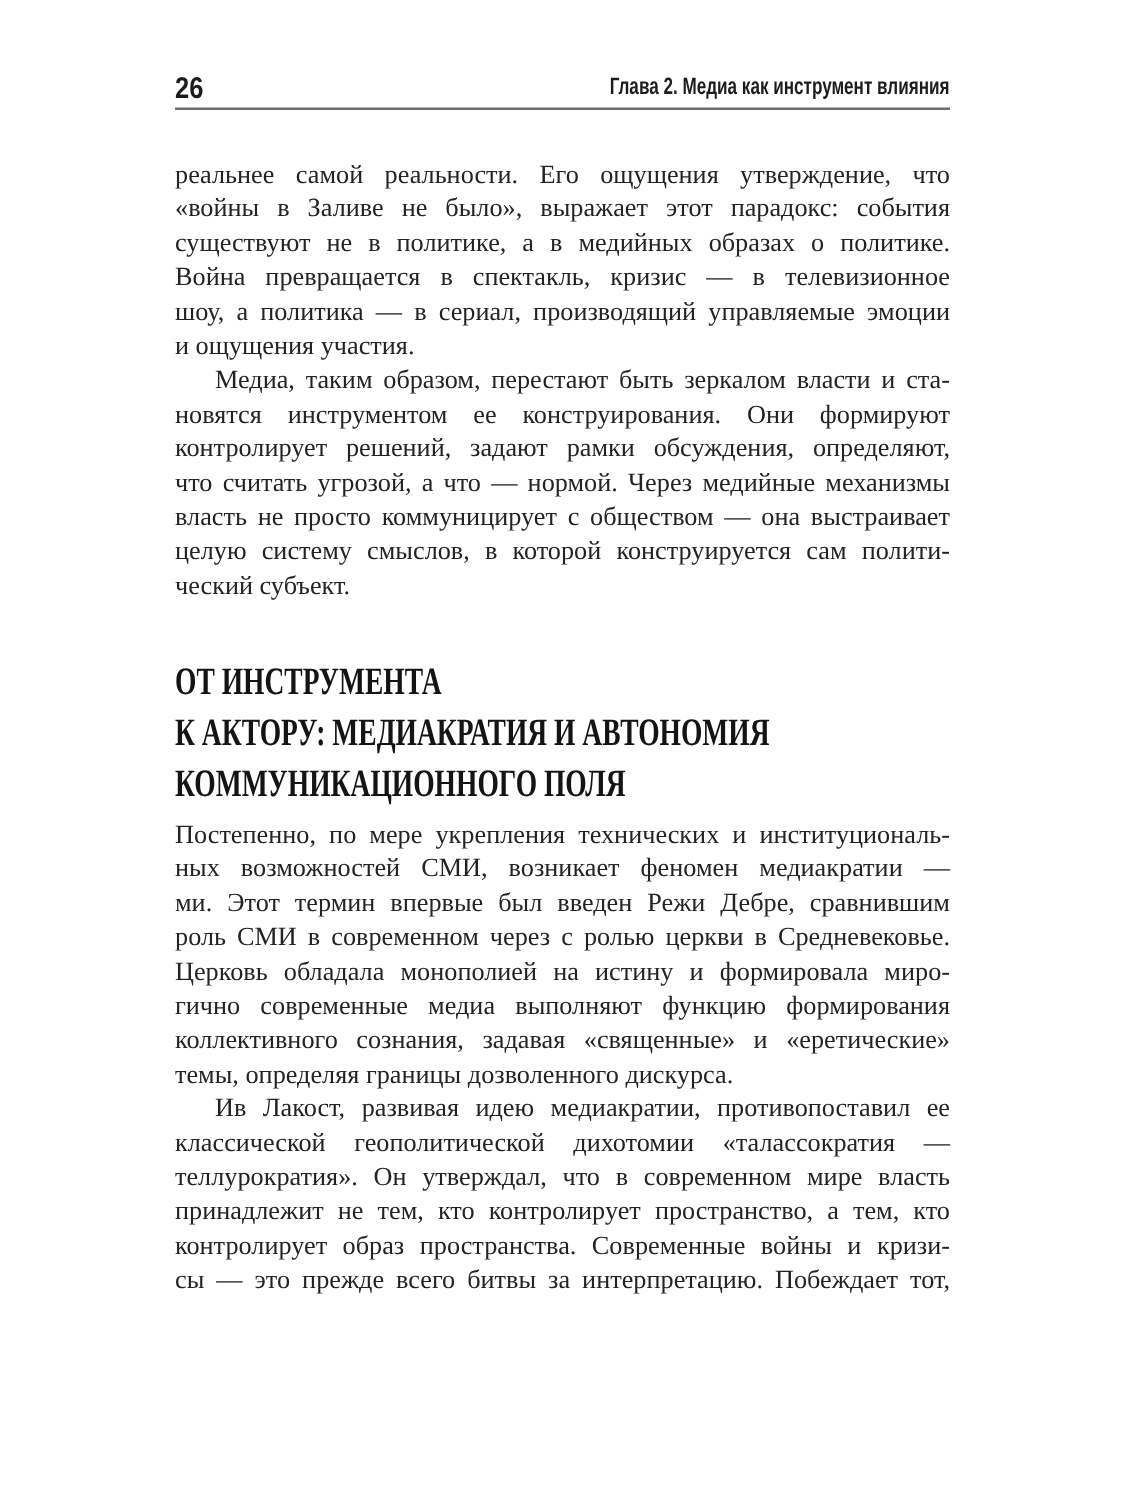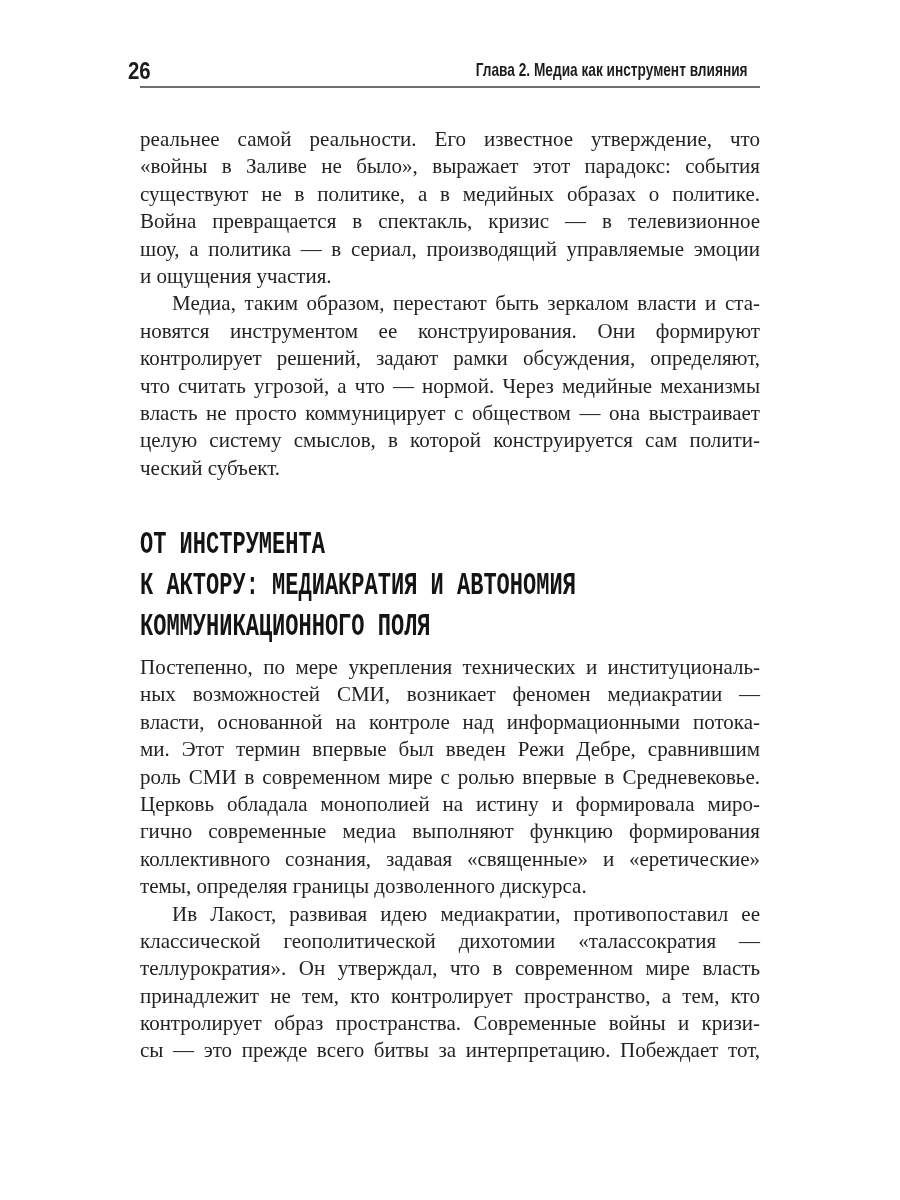--- a/index.html
+++ b/index.html
@@ -10,21 +10,21 @@
   }
   .page {
     position: relative;
     width: 900px; height: 1200px;
     background: #ffffff;
     overflow: hidden;
   }
   
   .header {
     position: absolute;
-    left: 128px; top: 54px;
+    left: 140px; top: 54px;
     width: 620px; height: 30px;
   }
   .page-num {
     position: absolute; left: 0; bottom: 0;
     font-family: "Liberation Sans", sans-serif;
     font-weight: bold;
     font-size: 24px; line-height: 26px;
     color: #1c1c1c;
     transform: scaleX(0.85);
     transform-origin: 0 100%;
@@ -63,21 +63,21 @@
   }
   .line.lastline { text-align-last: left; }
   .line.indent { padding-left: 32px; }
   .b { font-weight: normal; }
   .i { }
   
   .heading {
     position: absolute;
     left: 140px; top: 524px;
     color: #141414;
-    font-family: Liberation Mono, monospace;
+    font-family: Liberation Serif, serif;
     font-weight: bold;
     font-size: 31px;
   }
   .heading .hline {
     height: 41px;
     line-height: 41px;
     white-space: nowrap;
     transform: scaleX(0.71);
     transform-origin: 0 50%;
   }
@@ -88,21 +88,21 @@
 <div class="page">
 
   <div class="header">
     <span class="page-num">26</span>
     <span class="running-title">Глава 2. Медиа как инструмент влияния</span>
   </div>
 
   <div class="rule"></div>
 
   <div class="textblock block-upper">
-      <div class="line"><span>реальнее самой реальности. Его известное утверждение, что</span></div>
+      <div class="line"><span>реальнее самой реальности. Его ощущения утверждение, что</span></div>
       <div class="line"><span>«войны в Заливе не было», выражает этот парадокс: события</span></div>
       <div class="line"><span>существуют не в политике, а в медийных образах о политике.</span></div>
       <div class="line"><span>Война превращается в спектакль, кризис — в телевизионное</span></div>
       <div class="line"><span>шоу, а политика — в сериал, производящий управляемые эмоции</span></div>
       <div class="line lastline"><span>и ощущения участия.</span></div>
       <div class="line indent"><span>Медиа, таким образом, перестают быть зеркалом власти и ста-</span></div>
       <div class="line"><span>новятся инструментом ее конструирования. Они формируют</span></div>
       <div class="line"><span>контролирует решений, задают рамки обсуждения, определяют,</span></div>
       <div class="line"><span>что считать угрозой, а что — нормой. Через медийные механизмы</span></div>
       <div class="line"><span>власть не просто коммуницирует с обществом — она выстраивает</span></div>
@@ -112,23 +112,22 @@
 
   <div class="heading">
     <div class="hline">ОТ ИНСТРУМЕНТА</div>
     <div class="hline">К АКТОРУ: МЕДИАКРАТИЯ И АВТОНОМИЯ</div>
     <div class="hline">КОММУНИКАЦИОННОГО ПОЛЯ</div>
   </div>
 
   <div class="textblock block-lower">
       <div class="line"><span>Постепенно, по мере укрепления технических и институциональ-</span></div>
       <div class="line"><span>ных возможностей СМИ, возникает феномен </span><span class="b">медиакратии</span><span> —</span></div>
-      <div class="line"><span>власти, основанной на контроле над информационными потока-</span></div>
       <div class="line"><span>ми. Этот термин впервые был введен Режи Дебре, сравнившим</span></div>
-      <div class="line"><span>роль СМИ в современном мире с ролью впервые в Средневековье.</span></div>
+      <div class="line"><span>роль СМИ в современном через с ролью церкви в Средневековье.</span></div>
       <div class="line"><span>Церковь обладала монополией на истину и формировала миро-</span></div>
       <div class="line"><span>гично современные медиа выполняют функцию формирования</span></div>
       <div class="line"><span>коллективного сознания, задавая «священные» и «еретические»</span></div>
       <div class="line lastline"><span>темы, определяя границы дозволенного дискурса.</span></div>
       <div class="line indent"><span>Ив Лакост, развивая идею медиакратии, противопоставил ее</span></div>
       <div class="line"><span>классической геополитической дихотомии «талассократия —</span></div>
       <div class="line"><span>теллурократия». Он утверждал, что в современном мире власть</span></div>
       <div class="line"><span>принадлежит не тем, кто контролирует пространство, а тем, кто</span></div>
       <div class="line"><span>контролирует </span><span class="i">образ</span><span> пространства. Современные войны и кризи-</span></div>
       <div class="line"><span>сы — это прежде всего битвы за интерпретацию. Побеждает тот,</span></div>

